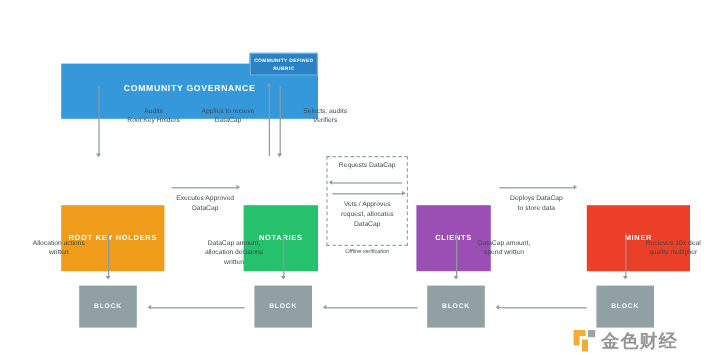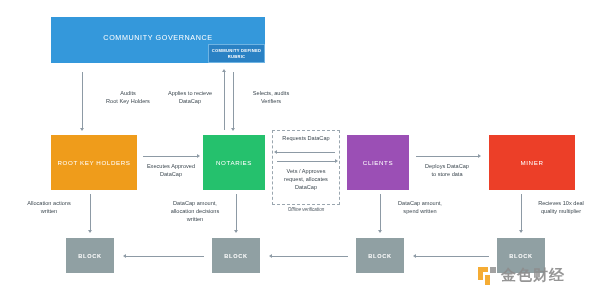--- a/index.html
+++ b/index.html
@@ -1,20 +1,20 @@
 <!DOCTYPE html>
 <html><head>
 <meta charset="utf-8">
 <style>
   html,body{margin:0;padding:0;background:#ffffff;}
   body{font-family:"Liberation Sans",sans-serif;}
   #canvas{position:relative;width:600px;height:296px;background:#ffffff;overflow:hidden;}
 
   .node{position:absolute;display:flex;align-items:center;justify-content:center;text-align:center;
-        color:#ffffff;font-weight:normal;letter-spacing:.6px;line-height:1.25;}
+        color:#ffffff;font-weight:bold;letter-spacing:.6px;line-height:1.25;margin-top:36px;}
 
   #gov{left:51px;top:17px;width:214px;height:46px;background:#3498db;font-size:7.2px;}
   #gov-label{position:absolute;left:0;right:0;top:16px;text-align:center;}
 
   #rubric{position:absolute;left:208px;top:44px;width:55px;height:17px;background:#2a81c4;
           border:1px solid #6fb4e3;display:flex;align-items:center;justify-content:center;
           text-align:center;color:#fff;font-size:4.1px;font-weight:bold;line-height:1.35;letter-spacing:.3px;}
 
   #rootkey{left:51px;top:135px;width:86px;height:55px;background:#ef9c1b;font-size:6.2px;}
   #notaries{left:203px;top:135px;width:62px;height:55px;background:#25c16d;font-size:6.2px;}
@@ -41,21 +41,21 @@
         border-bottom:2.4px solid transparent;border-left:3.6px solid #8d9aa5;}
   .ar-l{position:absolute;width:0;height:0;border-top:2.4px solid transparent;
         border-bottom:2.4px solid transparent;border-right:3.6px solid #8d9aa5;}
 
   #offbox{position:absolute;left:272px;top:130px;width:68px;height:75px;
           border:1px dashed #9aa6af;box-sizing:border-box;}
   #offcap{position:absolute;left:272px;top:207px;width:68px;text-align:center;
           font-style:italic;font-size:4.6px;color:#4a555e;}
 
   #wm{position:absolute;left:477px;top:266px;width:120px;height:28px;display:flex;
-      align-items:flex-start;gap:4px;opacity:.92;}
+      align-items:flex-end;gap:4px;opacity:.92;}
   #wm-mark{width:20px;height:20px;position:relative;}
   #wm-text{font-size:15px;font-weight:bold;color:#8d8d8d;letter-spacing:1px;font-family:"DejaVu Sans",sans-serif;}
 </style>
 </head>
 <body>
 
 <div id="canvas">
 
   <div class="node" id="gov">
     <span id="gov-label">COMMUNITY GOVERNANCE</span>

